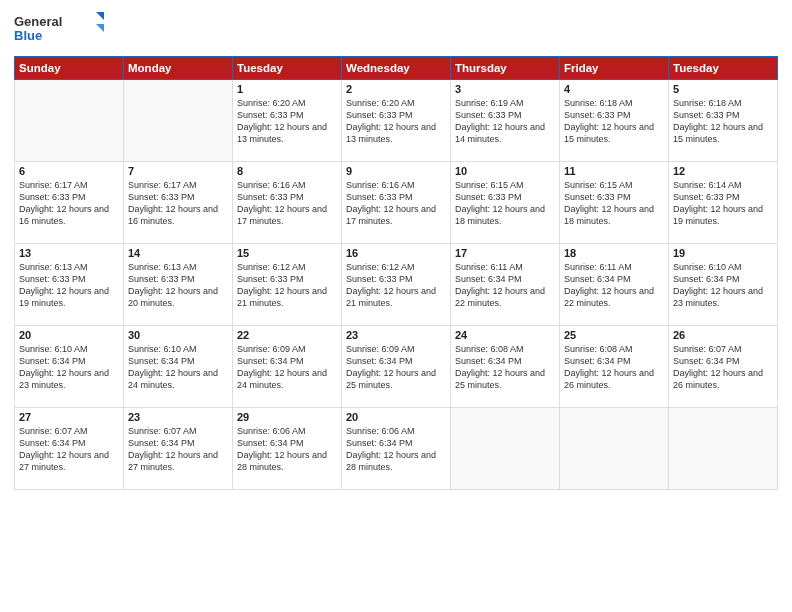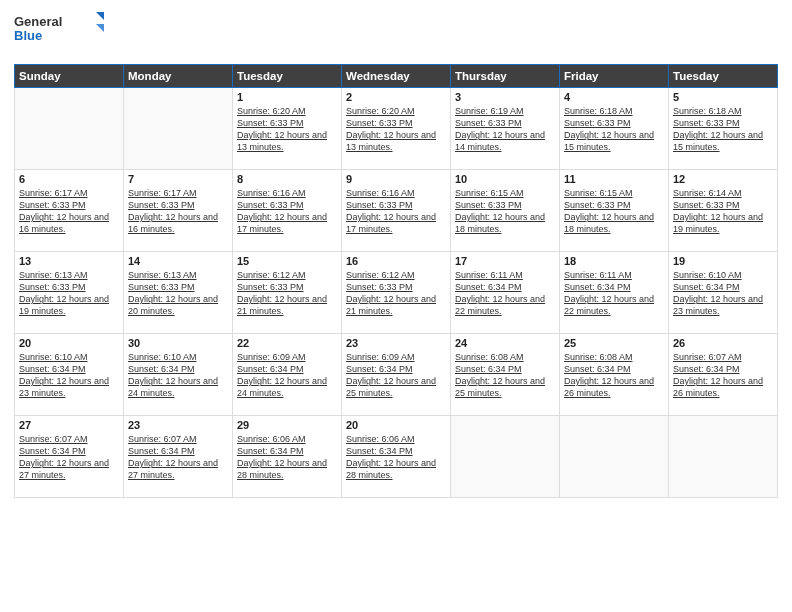--- a/index.html
+++ b/index.html
@@ -13,21 +13,21 @@
     .page {
       width: 792px;
       height: 612px;
       background: #fff;
       padding: 10px 14px 10px 14px;
     }
     .header {
       display: flex;
       justify-content: space-between;
       align-items: flex-start;
-      margin-bottom: 18px;
+      margin-bottom: 10px;
     }
     .logo {
       display: flex;
       align-items: center;
       gap: 4px;
     }
     .title-block {
       text-align: right;
     }
     .month-title {
@@ -38,21 +38,21 @@
     .location-title {
       font-size: 14px;
       color: #444;
     }
     .calendar {
       width: 100%;
       border-collapse: collapse;
       border: 1px solid #ccc;
     }
     .calendar th {
-      background: #404040;
+      background: #b91c1c;
       color: #fff;
       font-size: 11.5px;
       font-weight: bold;
       padding: 5px 4px;
       text-align: left;
       border: 1px solid #1a6abf;
     }
     .calendar td {
       width: calc(100% / 7);
       vertical-align: top;
@@ -70,21 +70,20 @@
       font-size: 11px;
       font-weight: bold;
       color: #222;
       display: block;
       margin-bottom: 2px;
     }
     .day-info {
       font-size: 9px;
       color: #333;
       line-height: 1.35;
-      text-decoration: underline;
     }
   </style>
 </head>
 <body>
 
 <div class="page">
   <div class="header">
     <div class="logo">
   <svg width="90" height="36" viewBox="0 0 90 36">
     <text x="0" y="16" font-size="13" font-weight="bold" fill="#333" font-family="Arial">General</text>

